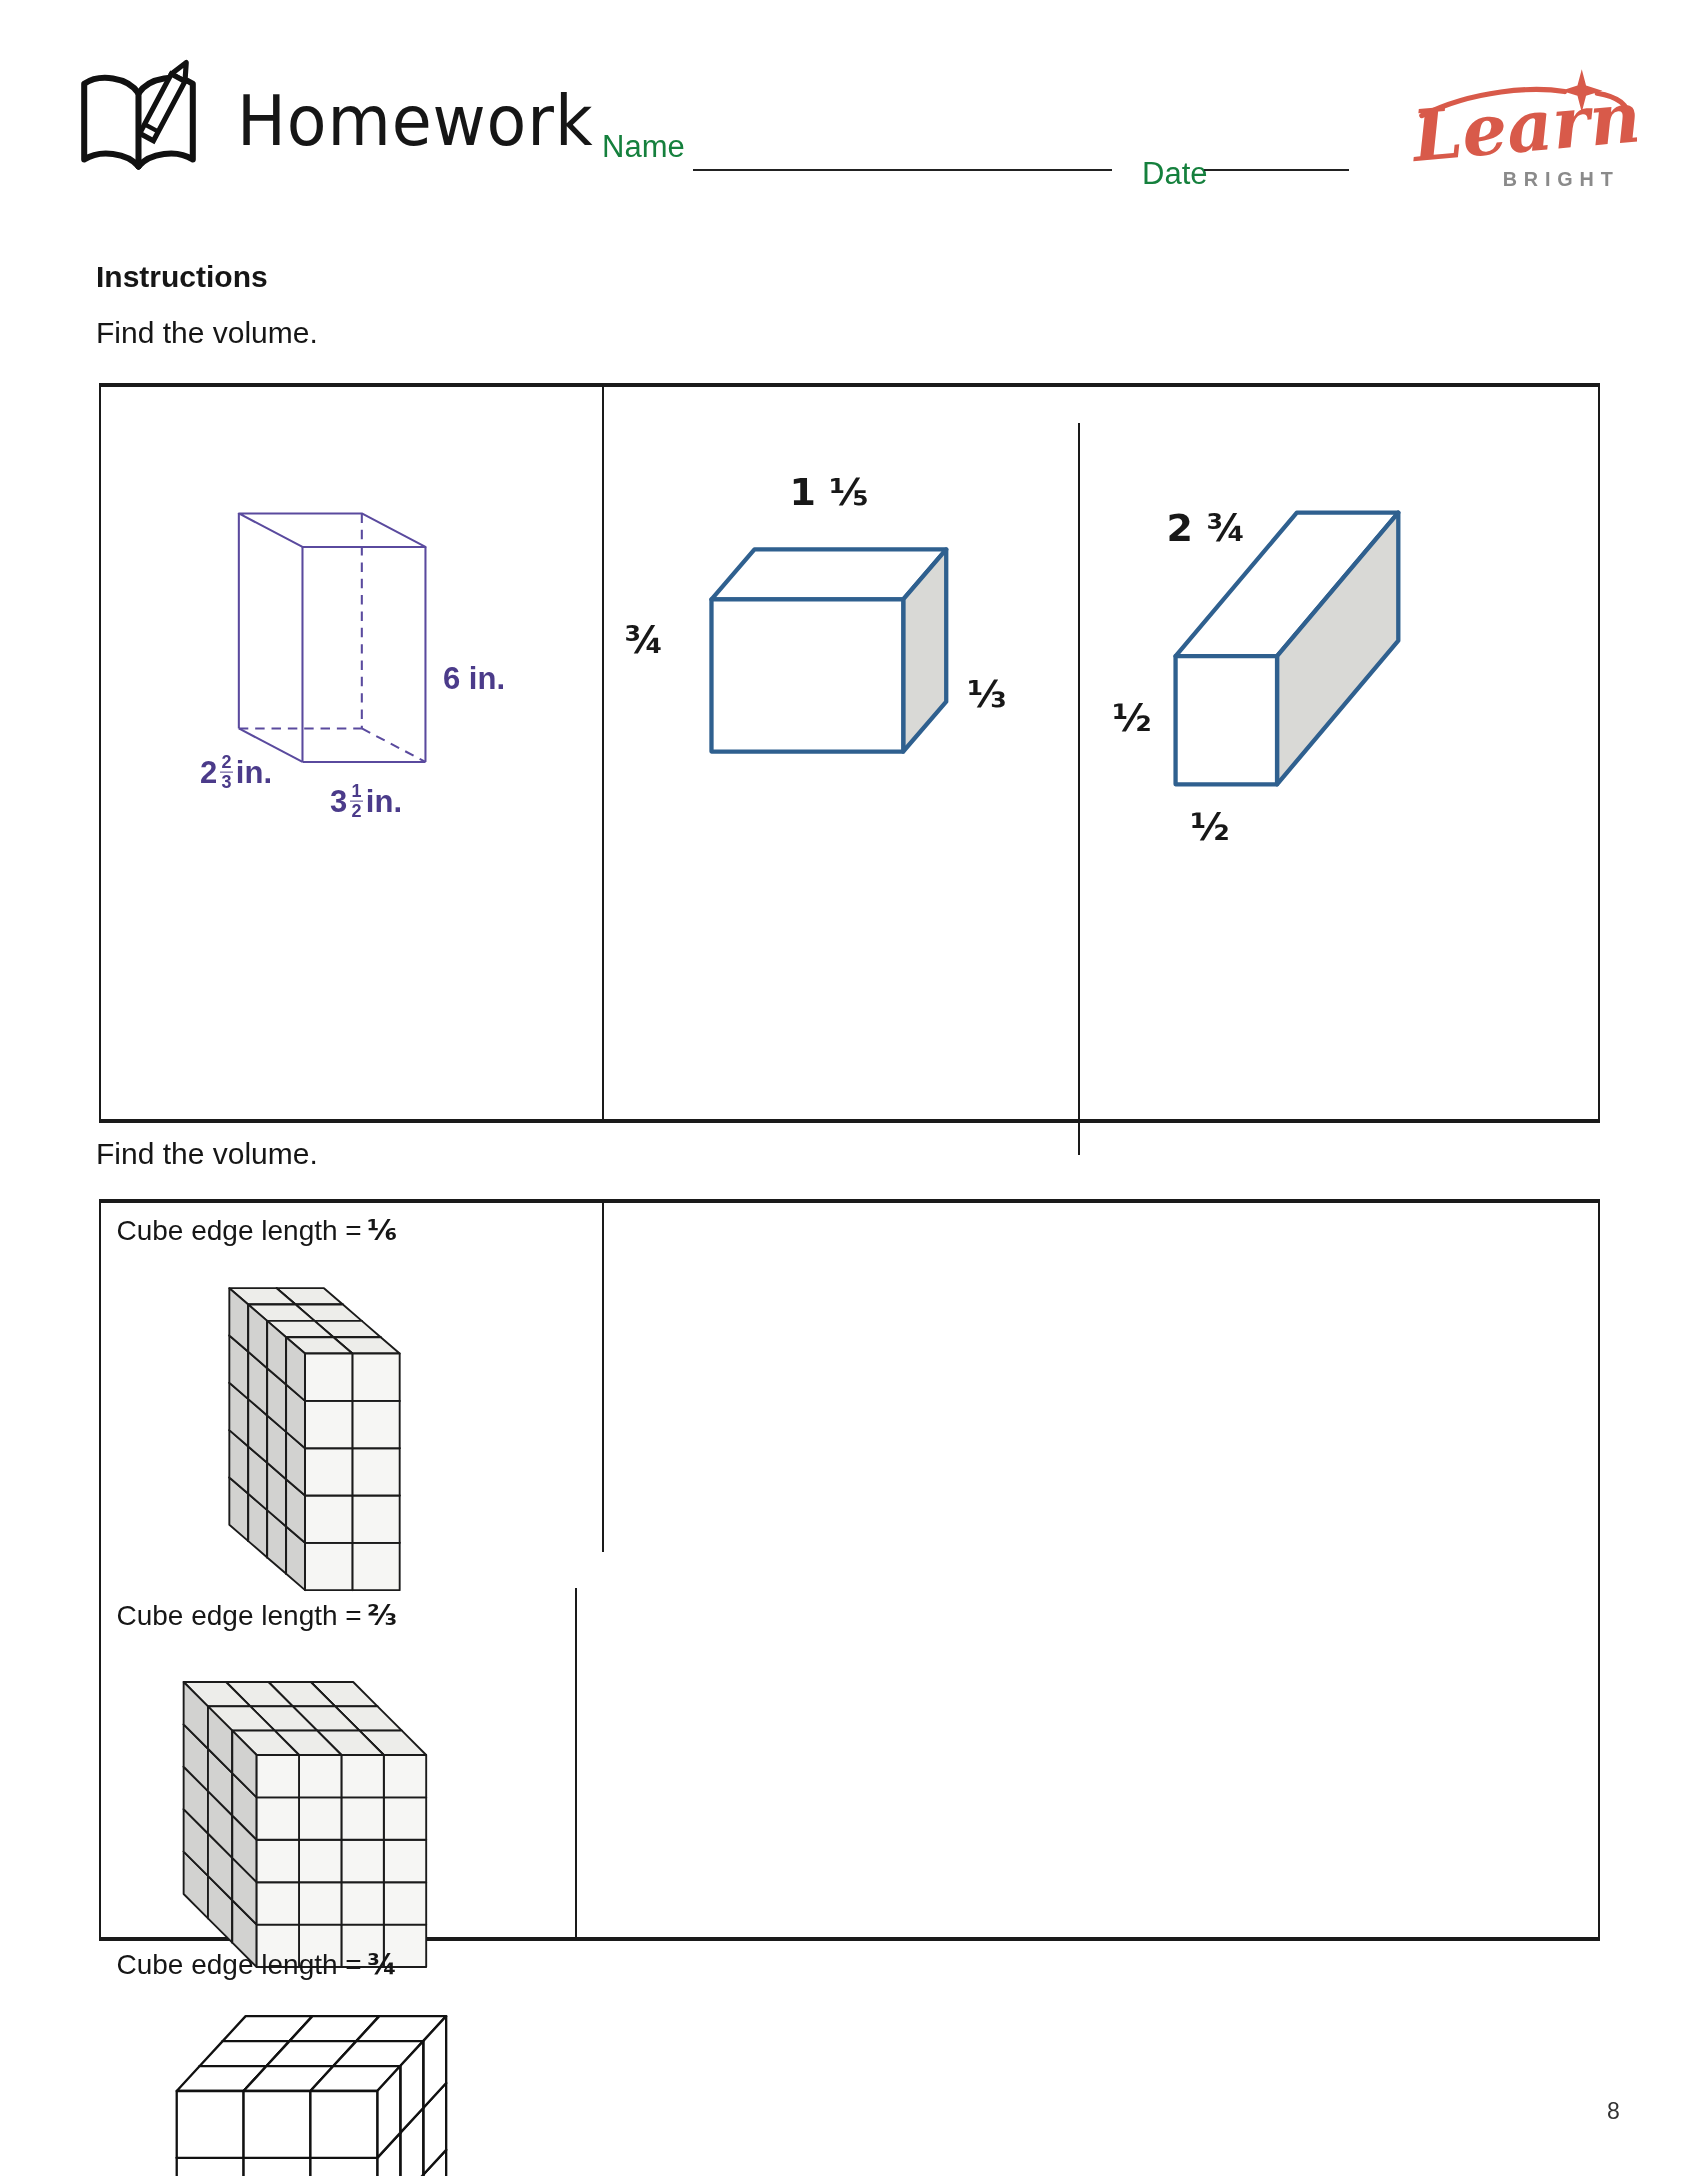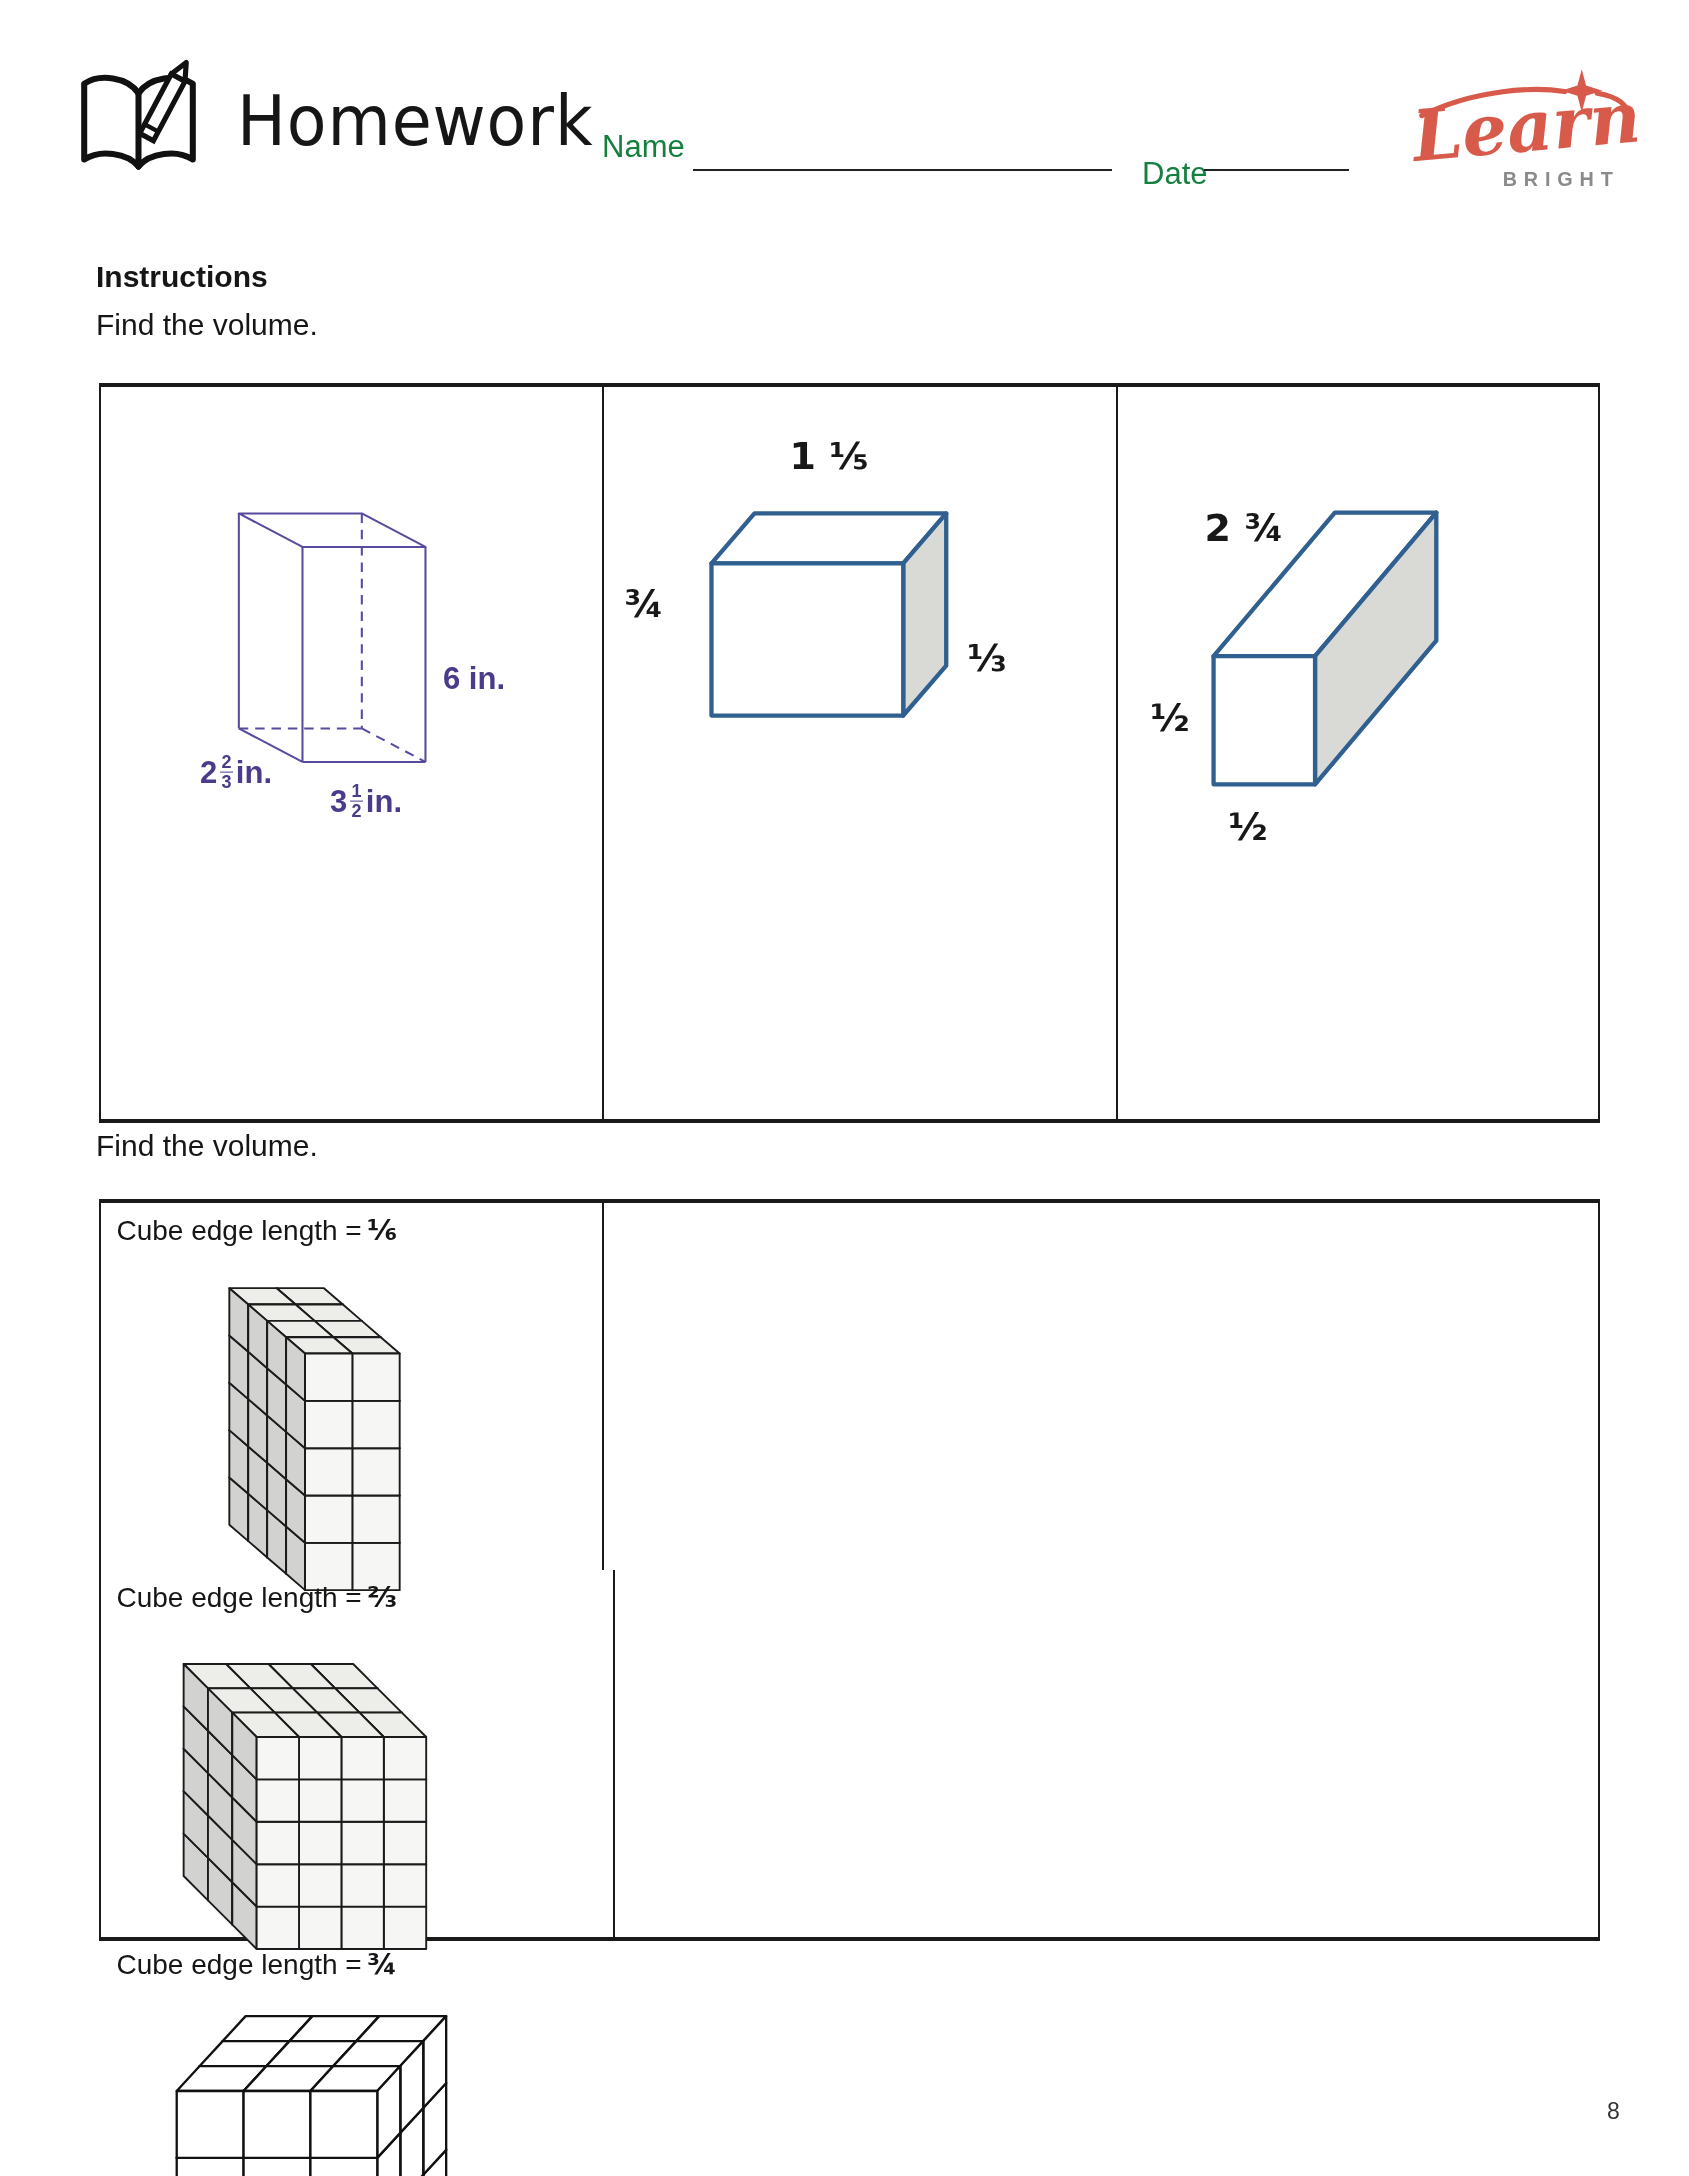--- a/index.html
+++ b/index.html
@@ -11,31 +11,31 @@
             font-size:65px;font-weight:400;letter-spacing:0.9px;color:#161616;transform:scaleY(1.08);}
   .fill-label{position:absolute;font-size:31px;font-weight:normal;color:#15803d;}
   .name-label{left:602px;top:129px;}
   .date-label{left:1142px;top:116px;margin-top:40px;}
   .write-line{position:absolute;height:0;border-bottom:2.6px solid #222;}
   .name-line{left:693px;top:169px;width:419px;}
   .date-line{left:1204px;top:169px;width:145px;}
   .logo{position:absolute;left:1413px;top:64px;width:224px;height:129px;}
   
   .instructions-heading{position:absolute;left:96px;top:260px;font-size:30px;font-weight:bold;color:#161616;}
-  .prompt{position:absolute;left:96px;font-size:30px;font-weight:400;color:#161616;}
+  .prompt{position:absolute;left:96px;font-size:30px;font-weight:400;color:#161616;margin-top:8px;}
   .prompt-1{top:308px;}
   .prompt-2{top:1129px;}
   
   .vtable{position:absolute;left:99px;width:1501px;display:flex;
           border:2.6px solid #1a1a1a;border-top-width:4.3px;border-bottom-width:4.3px;box-sizing:border-box;}
   .vtable-1{top:383px;height:740px;}
   .vtable-2{top:1199px;height:742px;flex-direction:column;}
   .vcell{position:relative;height:100%;box-sizing:border-box;}
   .vcell-a{width:503px;border-right:2.6px solid #1a1a1a;}
-  .vcell-b{width:514px;border-right:2.6px solid #1a1a1a;}
+  .vcell-b{width:476px;border-right:2.6px solid #1a1a1a;margin-top:36px;}
   .vcell-c{flex:1;}
   .fig-svg{position:absolute;left:0;top:0;}
   
   .vlabel{position:absolute;transform:translate(-50%,-50%);white-space:nowrap;font-weight:bold;}
   .vlabel.black{color:#181818;font-size:38px;font-family:"DejaVu Sans",sans-serif;}
   .vlabel.purple{color:#4b3b8a;font-size:29px;}
   .stacked{display:flex;align-items:center;gap:2.6px;}
   .stacked .whole{font-size:31px;line-height:1;}
   .stacked .frac{display:inline-flex;flex-direction:column;align-items:center;font-size:18px;line-height:1.05;}
   .stacked .num{border-bottom:1.7px solid currentColor;padding:0 1.7px;}

